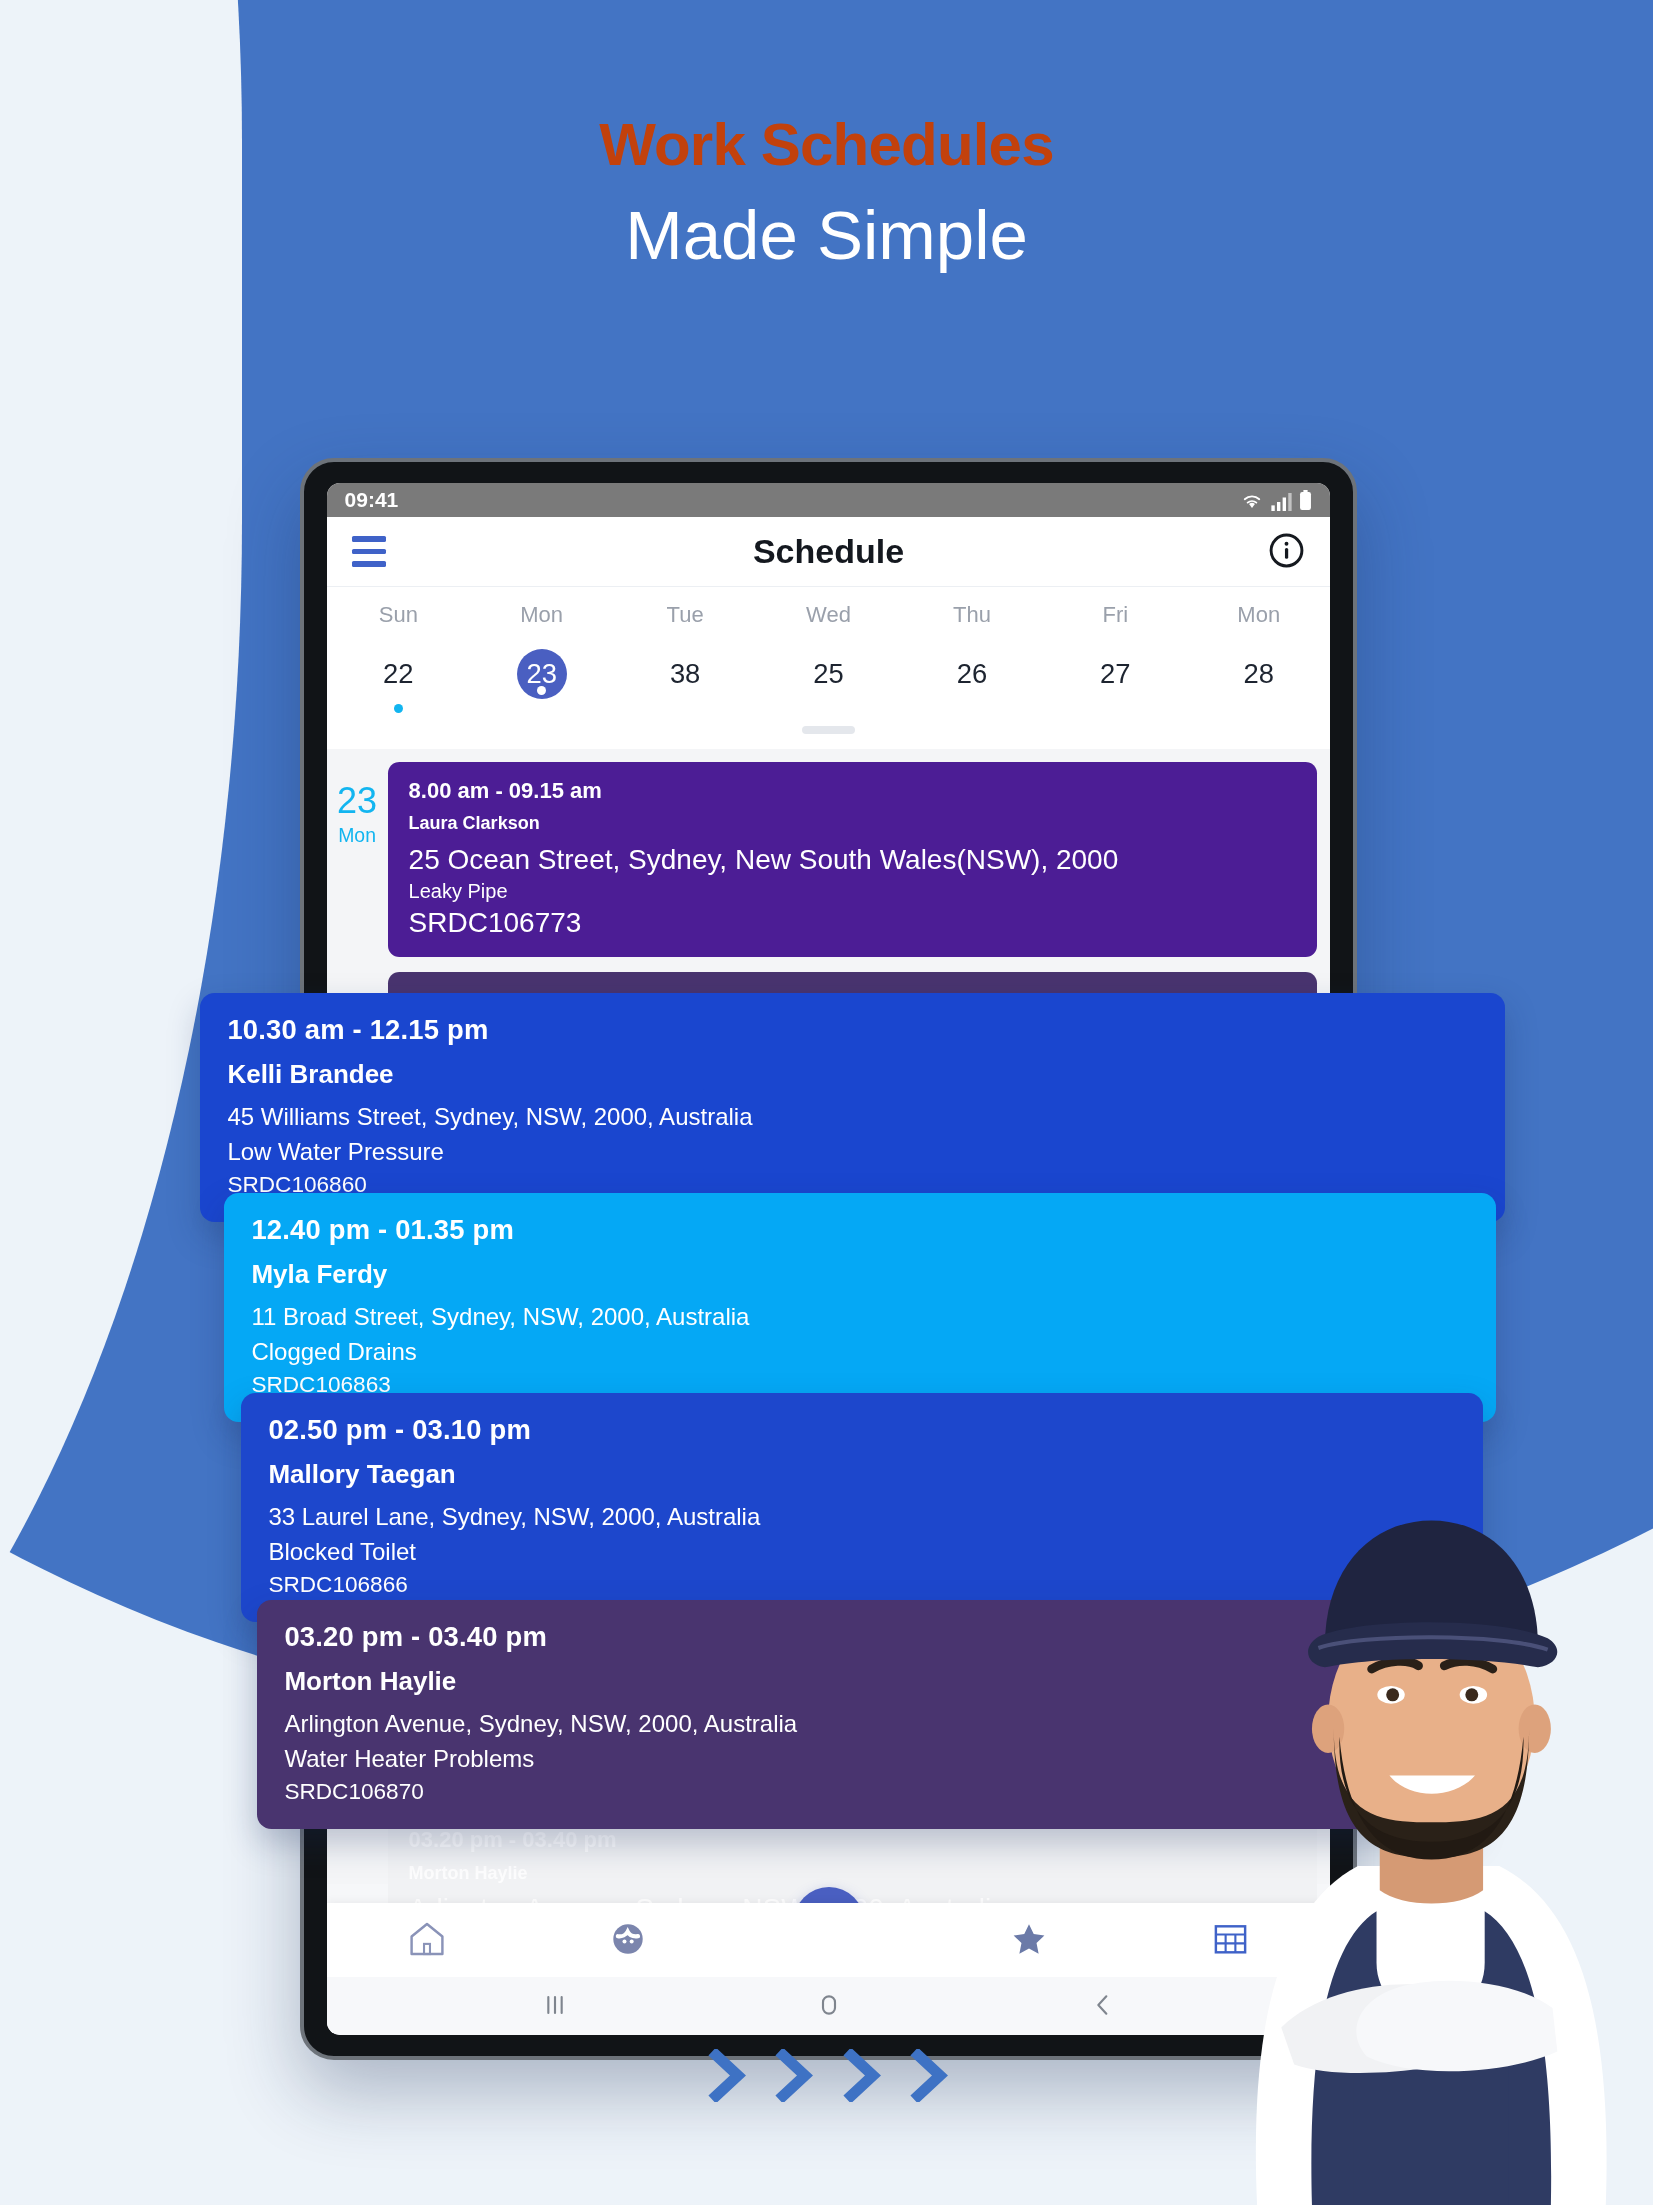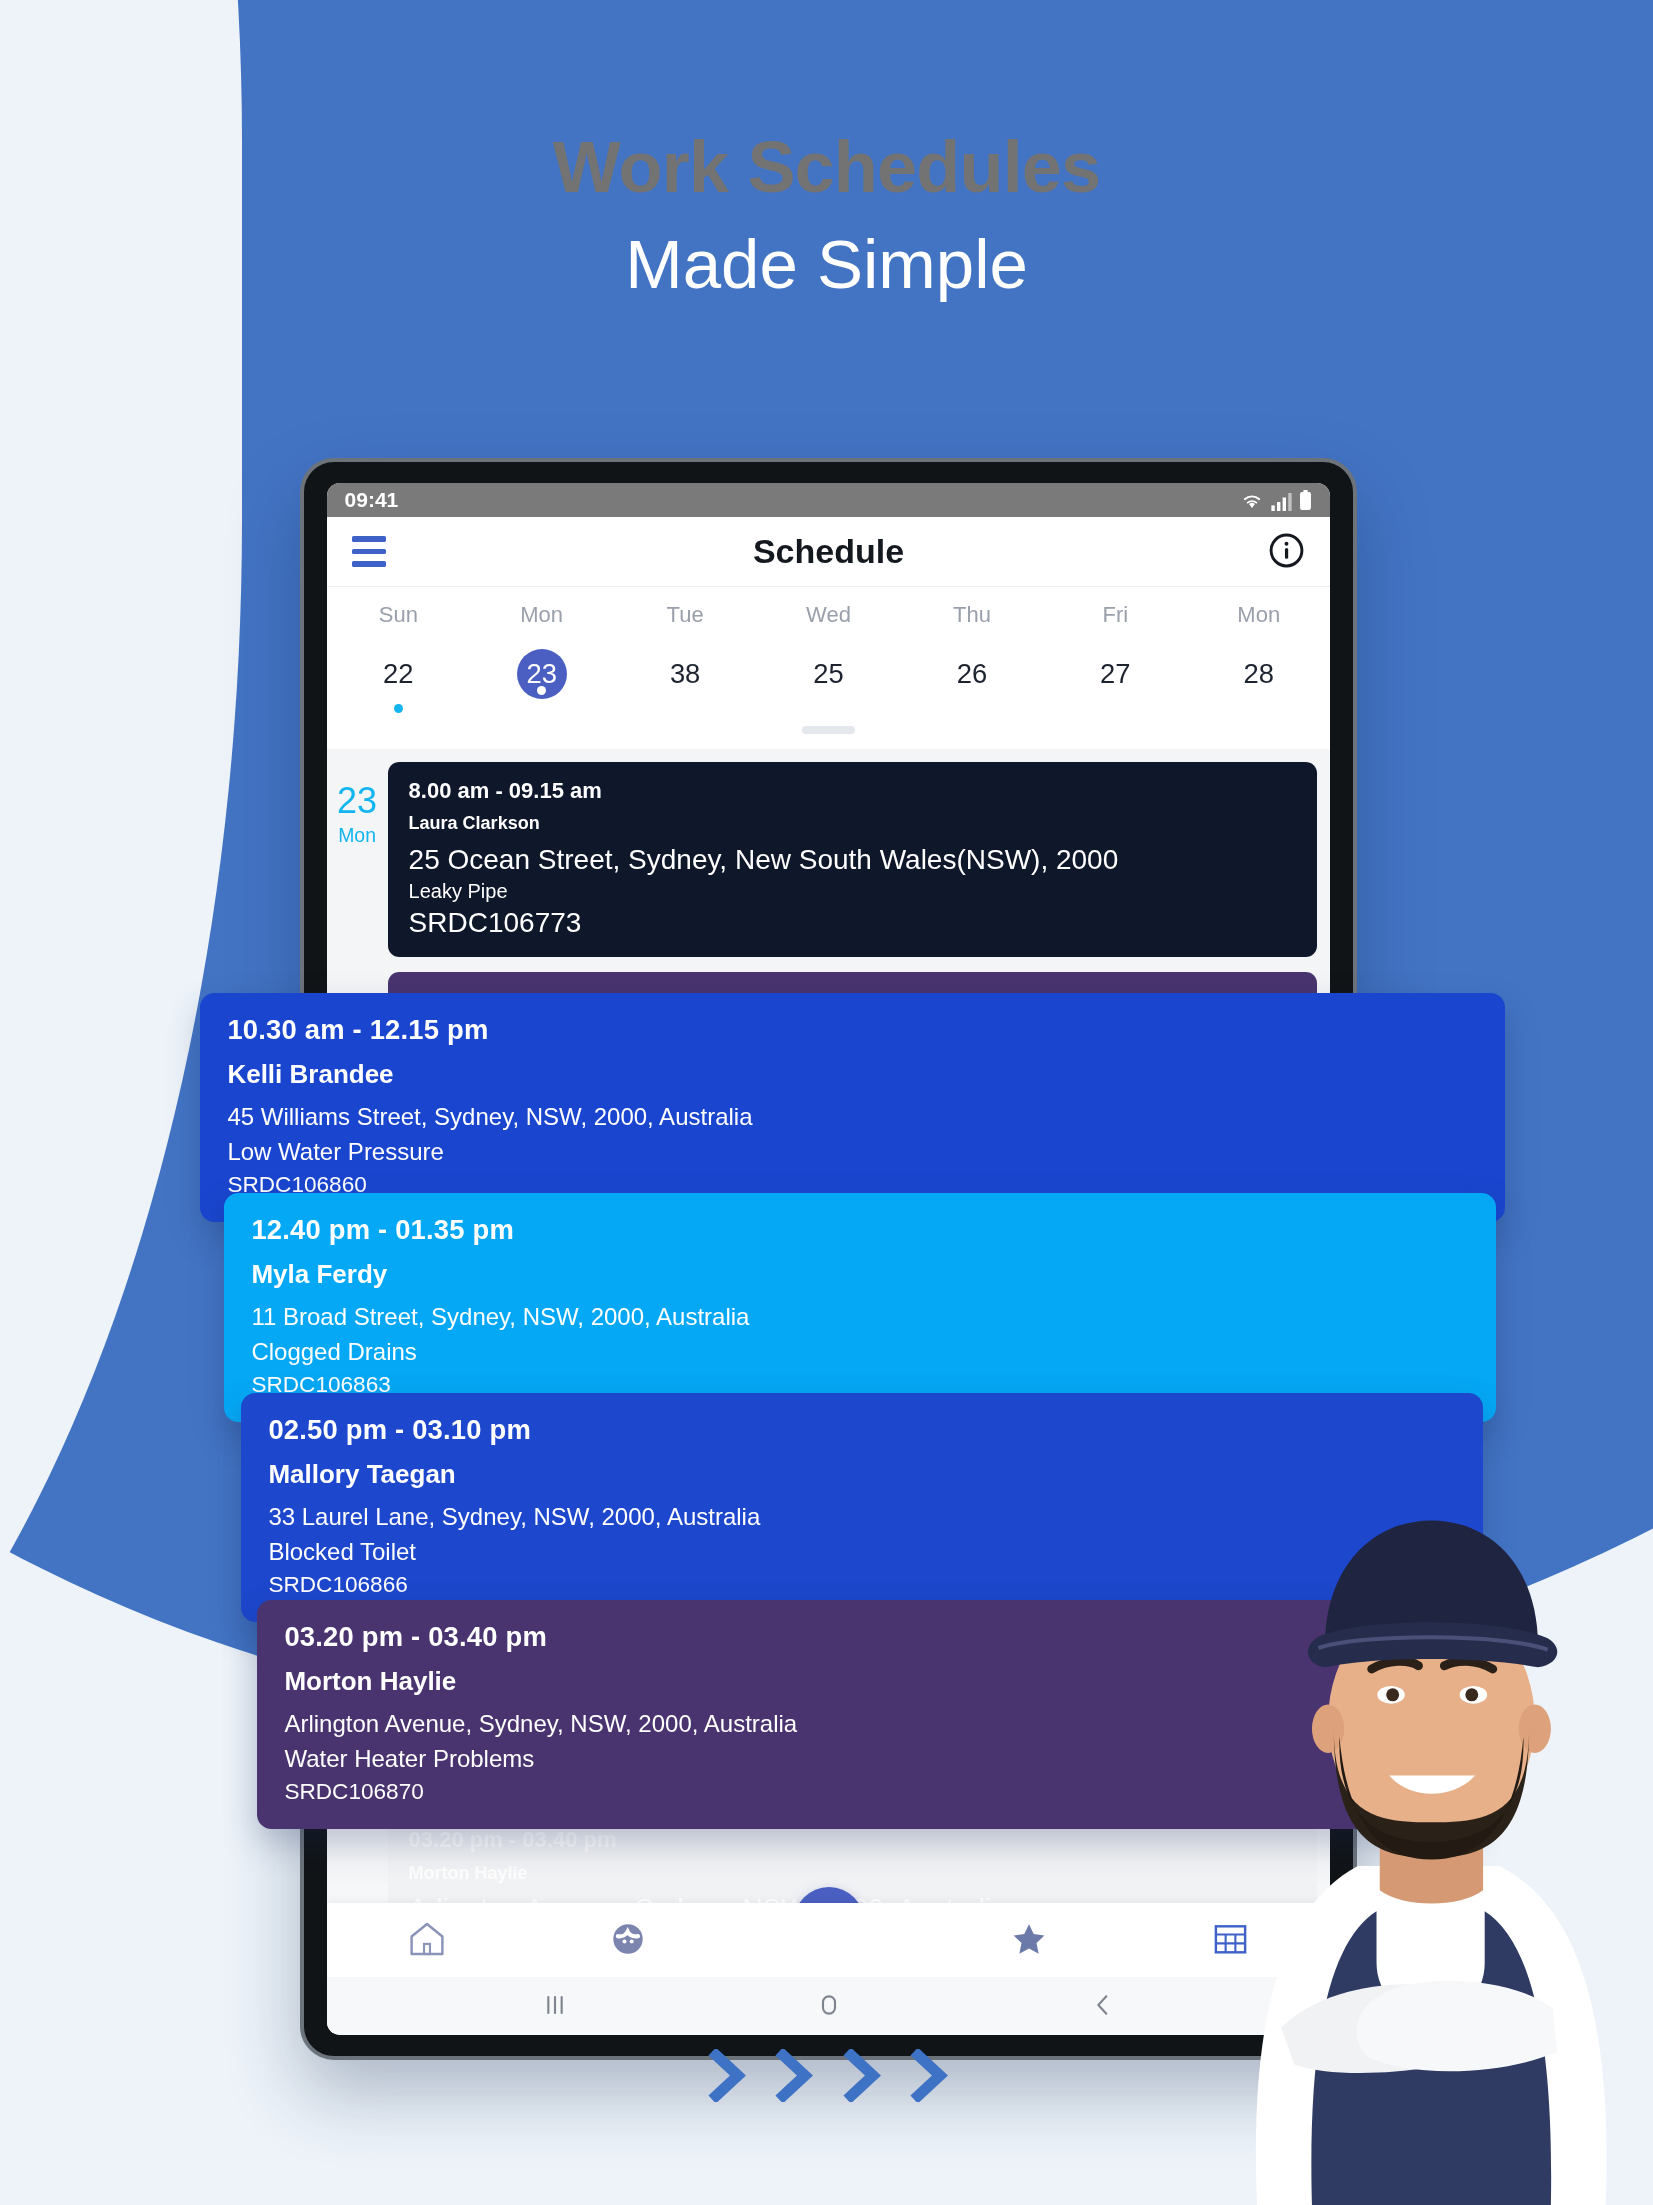--- a/index.html
+++ b/index.html
@@ -25,22 +25,22 @@
     position:absolute;
     left:-1211px; top:-1243px;
     width:1453px; height:3148px;
     background:#edf3f9;
     border-radius:0 54% 48% 0 / 0 44% 44% 0;
   }
 
   
   .headline { position:absolute; left:0; right:0; top:113px; text-align:center; }
   .headline h1 {
-    margin:16px; color:#737373;
-    font-size:72px; font-weight:700; letter-spacing:-0.8px; line-height:1.06;
+    margin:0; color:#c2410c;
+    font-size:60px; font-weight:700; letter-spacing:-0.8px; line-height:1.06;
   }
   .headline h2 {
     margin:22.6px 0 0 0; color:#ffffff;
     font-size:69px; font-weight:400; line-height:1.06;
   }
 
   
   .tablet {
     position:absolute; left:300px; top:458px;
     width:1049px; height:1594px;
@@ -253,21 +253,21 @@
         <div class="grabber"></div>
       </div>
 
       <div class="schedule-area">
         <div class="sched-row">
           <div class="sched-daycol">
             <div class="sched-daynum">23</div>
             <div class="sched-dayname">Mon</div>
           </div>
           <div id="sched-stack" style="flex:1">
-              <div class="sched-card" style="background: #0f172a; margin-bottom: 14.5px; min-height: 158px;">
+              <div class="sched-card" style="background: #4c1d95; margin-bottom: 14.5px; min-height: 158px;">
                 <div class="sc-time">8.00 am - 09.15 am</div>
                 <div class="sc-name">Laura Clarkson</div>
                 <div class="sc-addr">25 Ocean Street, Sydney, New South Wales(NSW), 2000</div>
                 <div class="sc-issue">Leaky Pipe</div>
                 <div class="sc-ref">SRDC106773</div>
               </div>
               <div class="sched-card" style="background: rgb(73, 52, 111); margin-bottom: 14.5px; min-height: 158px;">
                 <div class="sc-time">9.30 am - 10.15 am</div>
                 <div class="sc-name">Alea Martin</div>
                 <div class="sc-addr">15 Pall Street, Sydney, (NSW), 2000, Australia</div>

